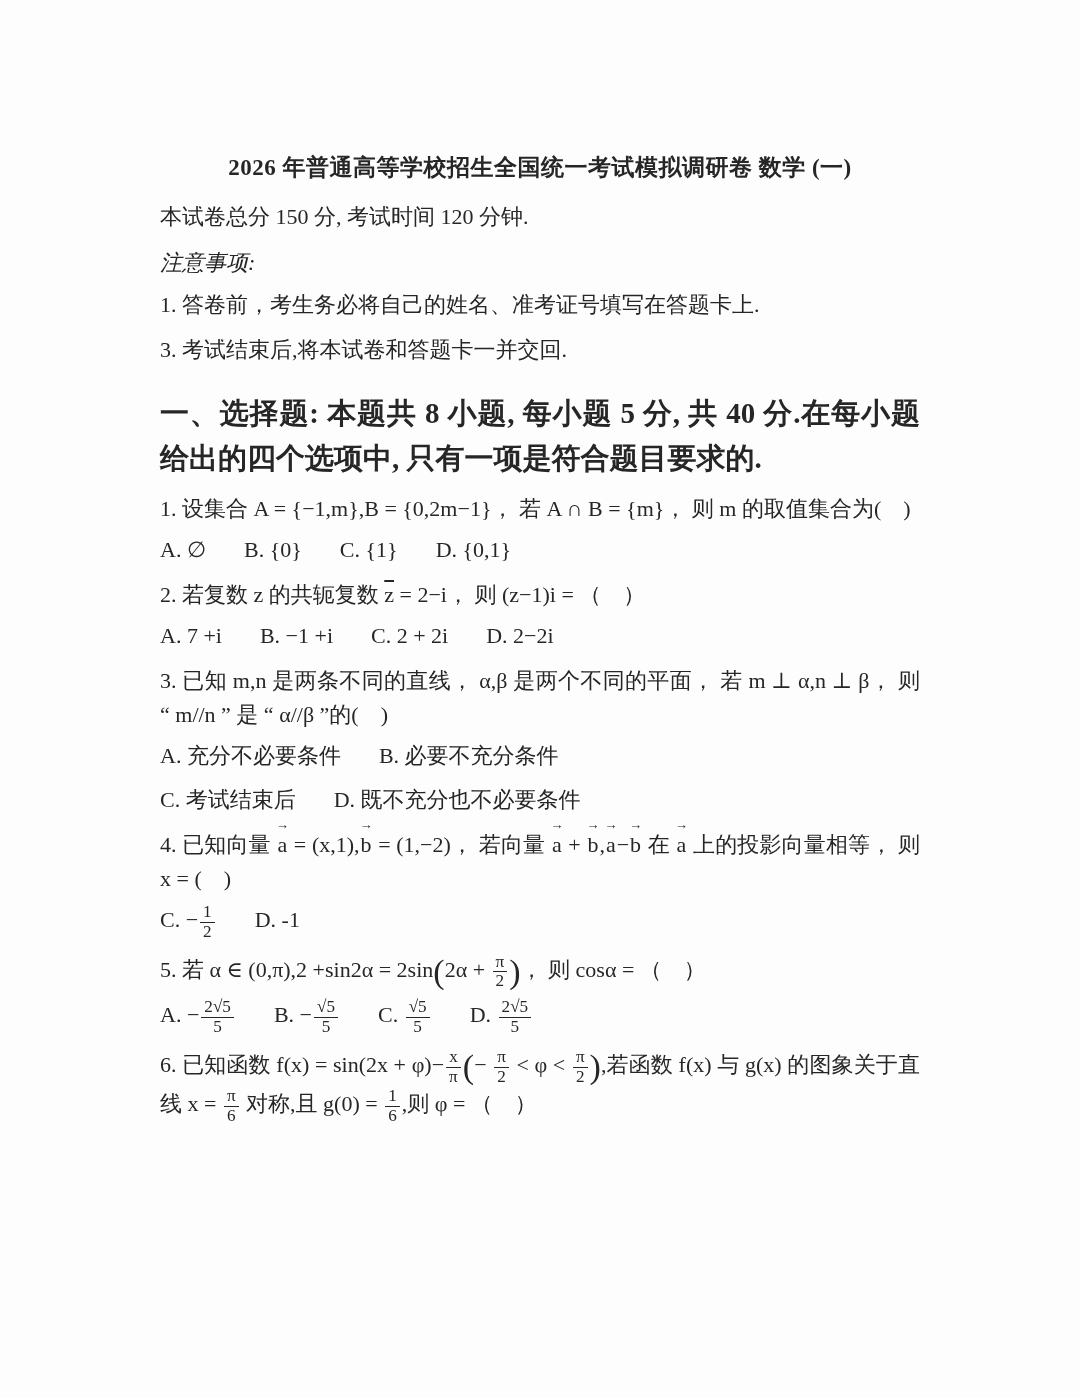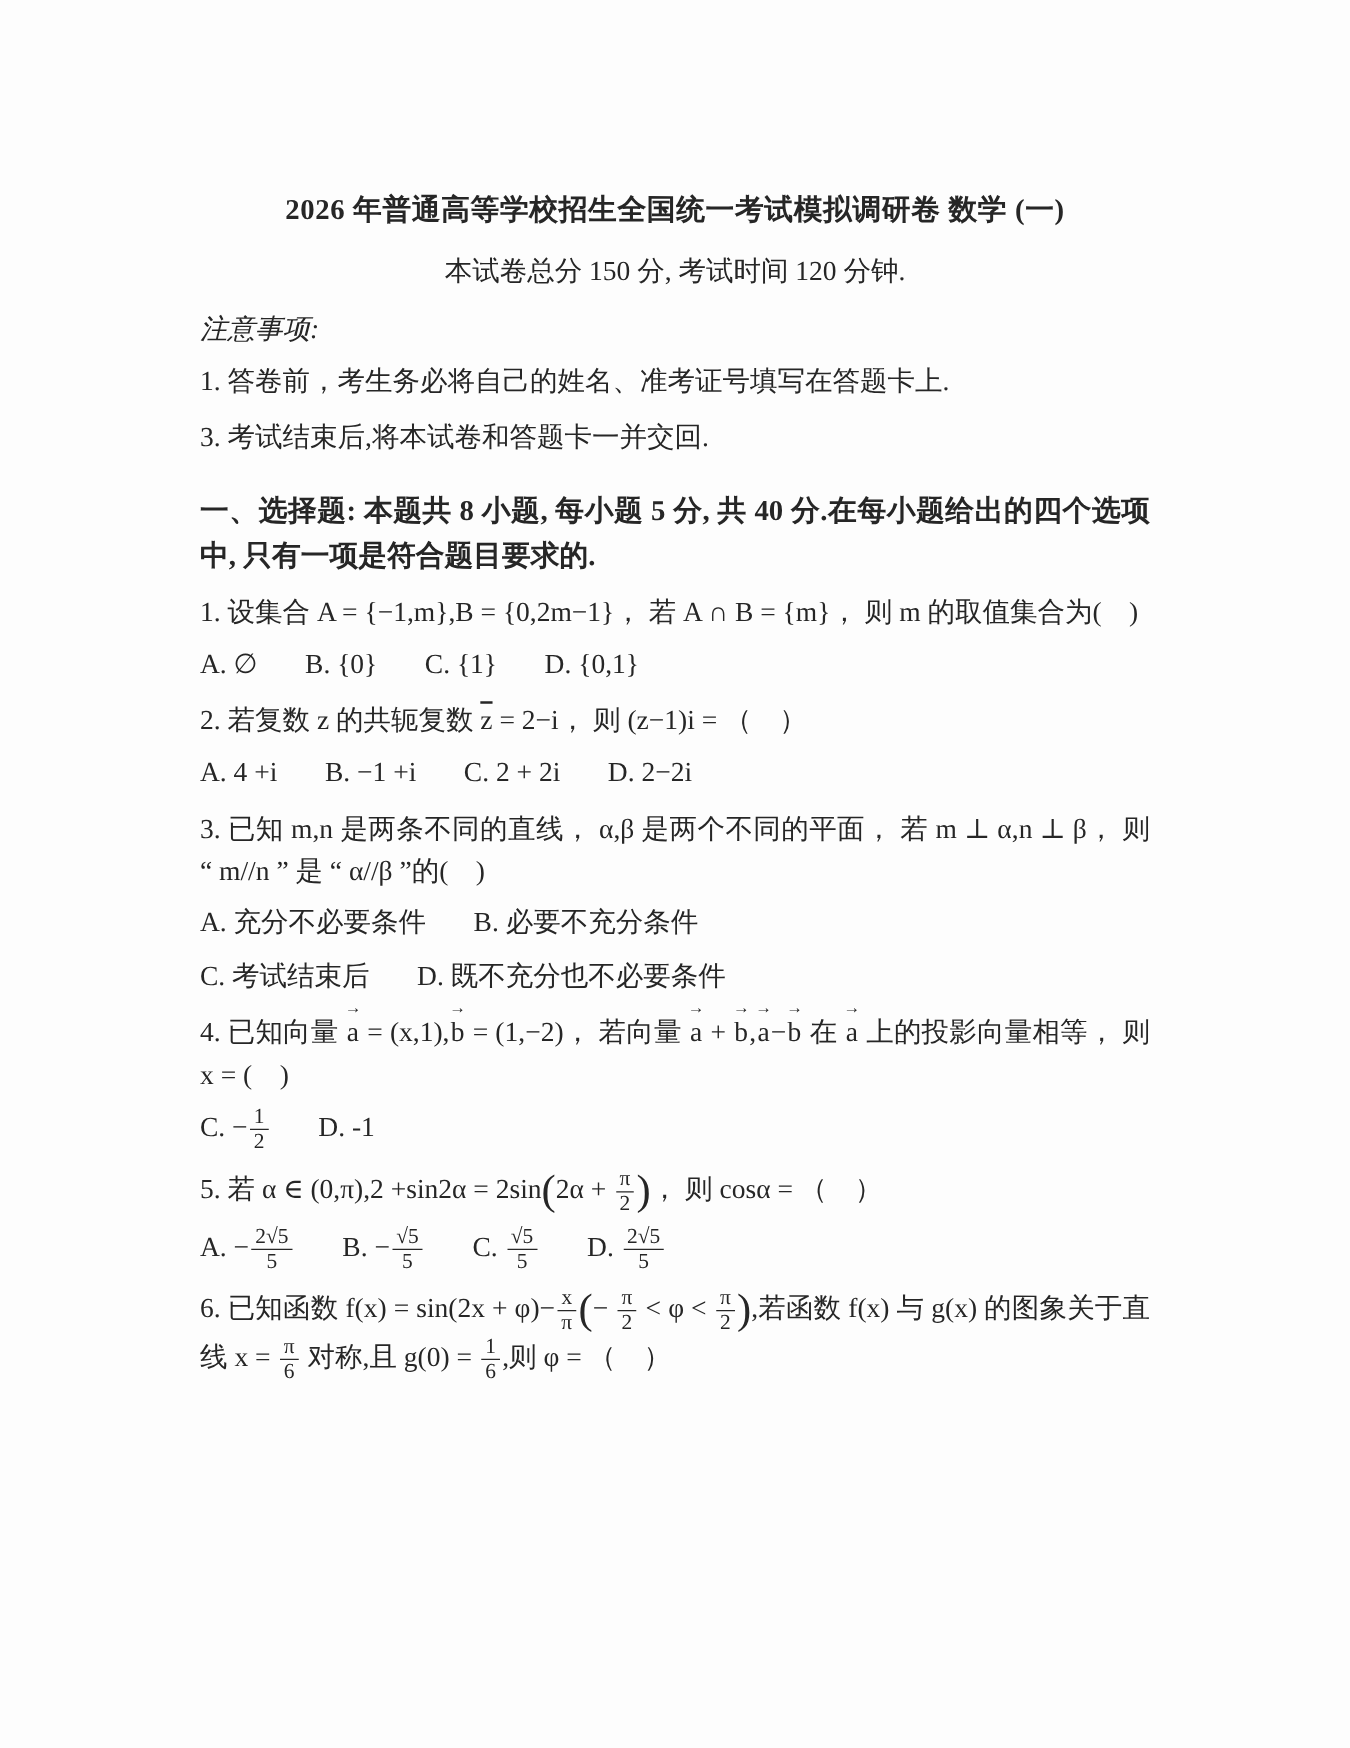--- a/index.html
+++ b/index.html
@@ -15,25 +15,25 @@
   }
   .page { padding: 150px 160px 0 160px; }
 
   .title {
     font-size: 23px;
     font-weight: bold;
     text-align: center;
     margin: 0 0 14px 0;
     letter-spacing: 0.5px;
   }
-  .subtitle { text-align: center; margin: 0 0 12px 0; }
+  .subtitle { margin: 0 0 12px 0; }
   .notice-head { margin: 0 0 8px 0; font-style: italic; }
   .notice { margin: 0 0 11px 0; text-align: justify; }
   .section {
-    font-size: 23px;
+    font-size: 29px;
     font-weight: bold;
     margin: 24px 0 10px 0;
     text-align: justify;
   }
   .stem { margin: 11px 0 7px 0; text-align: justify; }
   .opt-row { margin: 4px 0 9px 0; text-decoration: underline; }
   .opt { margin-right: 38px; display: inline-block; }
   .opt:last-child { margin-right: 0; }
 
   
@@ -76,21 +76,21 @@
   <p class="notice-head">注意事项:</p>
   <div>
       <p class="notice">1. 答卷前，考生务必将自己的姓名、准考证号填写在答题卡上.</p>
       <p class="notice">3. 考试结束后,将本试卷和答题卡一并交回.</p>
     </div>
   <h2 class="section">一、选择题: 本题共 8 小题, 每小题 5 分, 共 40 分.在每小题给出的四个选项中, 只有一项是符合题目要求的.</h2>
   <div>
       <p class="stem">1. 设集合 A = {−1,m},B = {0,2m−1}， 若 A ∩ B = {m}， 则 m 的取值集合为(　)</p>
       <p class="opt-row"><span class="opt">A. ∅</span><span class="opt">B. {0}</span><span class="opt">C. {1}</span><span class="opt">D. {0,1}</span></p>
       <p class="stem">2. 若复数 z 的共轭复数 <span class="bar">z</span> = 2−i， 则 (z−1)i = （　）</p>
-      <p class="opt-row"><span class="opt">A. 4 +i</span><span class="opt">B. −1 +i</span><span class="opt">C. 2 + 2i</span><span class="opt">D. 2−2i</span></p>
+      <p class="opt-row"><span class="opt">A. 7 +i</span><span class="opt">B. −1 +i</span><span class="opt">C. 2 + 2i</span><span class="opt">D. 2−2i</span></p>
       <p class="stem">3. 已知 m,n 是两条不同的直线， α,β 是两个不同的平面， 若 m ⊥ α,n ⊥ β， 则 “ m//n ” 是 “ α//β ”的(　)</p>
       <p class="opt-row"><span class="opt">A. 充分不必要条件</span><span class="opt">B. 必要不充分条件</span></p>
       <p class="opt-row"><span class="opt">C. 考试结束后</span><span class="opt">D. 既不充分也不必要条件</span></p>
       <p class="stem">4. 已知向量 <span class="vec">a</span> = (x,1),<span class="vec">b</span> = (1,−2)， 若向量 <span class="vec">a</span> + <span class="vec">b</span>,<span class="vec">a</span>−<span class="vec">b</span> 在 <span class="vec">a</span> 上的投影向量相等， 则 x = (　)</p>
       <p class="opt-row"><span class="opt">C. −<span class="frac">
             <span class="fnum">1</span>
             <span class="fden">2</span>
           </span></span><span class="opt">D. -1</span></p>
       <p class="stem">5. 若 α ∈ (0,π),2 +sin2α = 2sin<span class="bigp">(</span>2α + <span class="frac">
           <span class="fnum">π</span>

